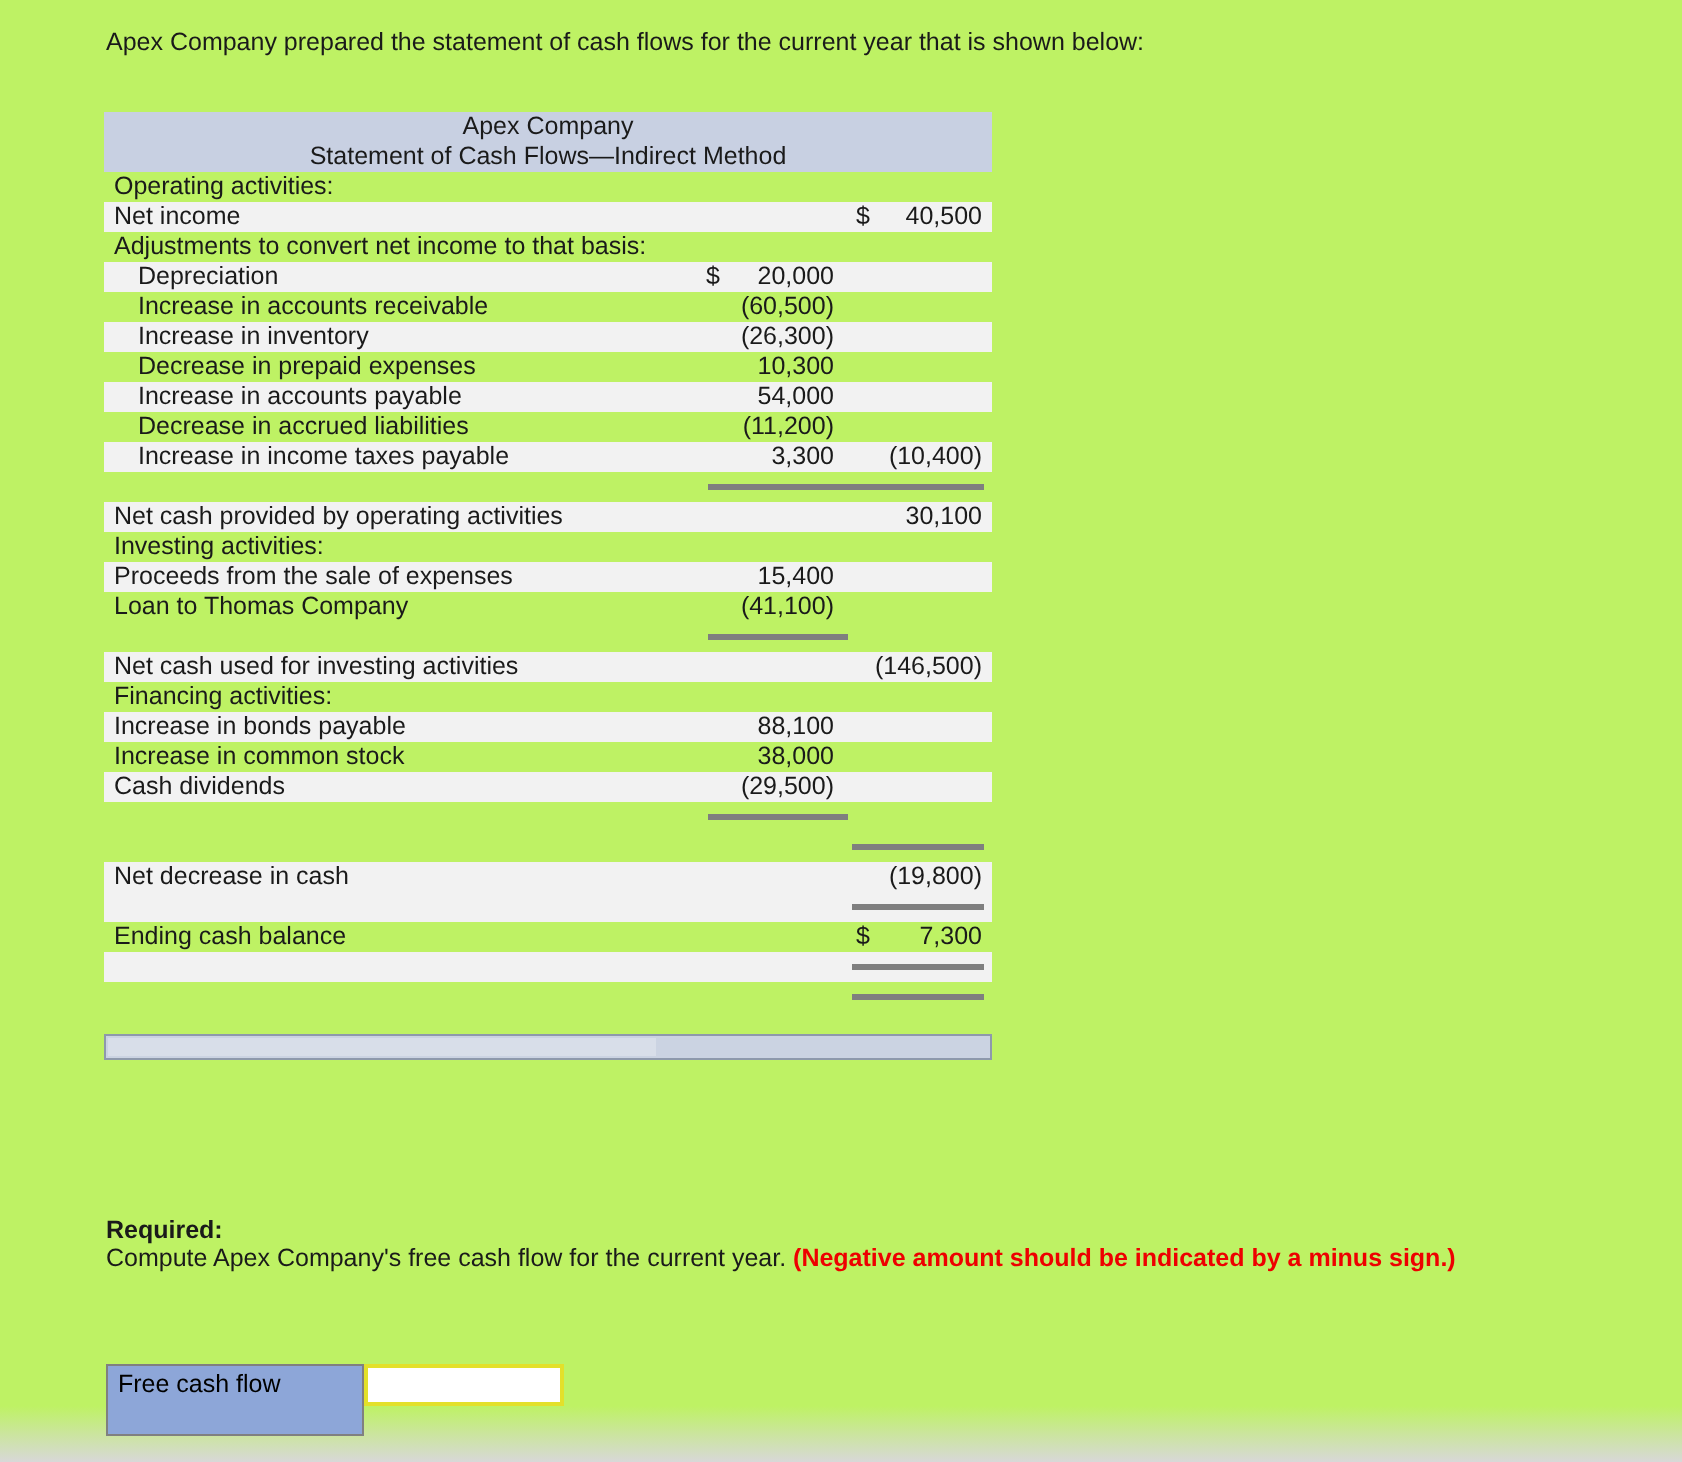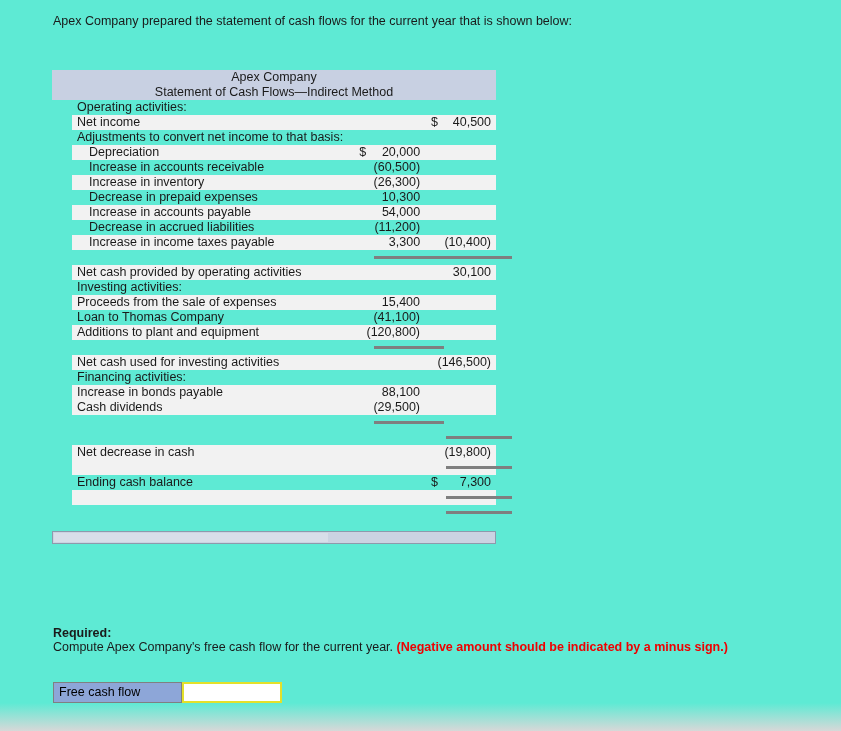--- a/index.html
+++ b/index.html
@@ -1,48 +1,48 @@
 <!DOCTYPE html>
 <html style="--header-bg: #c8d0e2; --stripe: #f2f2f2; --rule: #7f7f7f; --sb-track: #cbd3e2; --sb-border: #8e99ac; --sb-thumb: #d8dee9; --answer-label-bg: #8da6d8; --answer-border: #808080; --input-border: #e3e02a; --required-red: #ee0000;"><head>
 <meta charset="utf-8">
 <style>
   html,body { margin:0; padding:0; background:#ffffff; }
   .page {
     position:relative; width:841px; height:731px; overflow:hidden;
-    font-family:"Liberation Sans","DejaVu Sans",sans-serif; color:#1a1a1a; background:#5eead4;
+    font-family:"Liberation Sans","DejaVu Sans",sans-serif; color:#1a1a1a; background:#bef264;
   }
   .intro { position:absolute; left:53px; top:14px; font-size:12.5px; line-height:15px; white-space:nowrap; }
 
-  .stmt { position:absolute; left:52px; top:70px; width:444px; }
+  .stmt { position:absolute; left:52px; top:56px; width:444px; }
   .stmt-header { background:var(--header-bg); text-align:center; font-size:12.5px; line-height:15px; }
 
-  .trow { position:relative; height:15px; display:flex; font-size:12.5px; line-height:15px;margin-left:20px; }
+  .trow { position:relative; height:15px; display:flex; font-size:12.5px; line-height:15px; }
   .trow.stripe { background:var(--stripe);justify-content:flex-end; }
   .c-label { width:296px; padding-left:5px; box-sizing:border-box; white-space:nowrap; overflow:hidden; }
   .c-label.ind { padding-left:17px; }
   .c-amt { display:flex; box-sizing:border-box; white-space:nowrap; }
   .c-mid { width:76px; padding-left:5px; padding-right:7px; }
   .c-right { width:72px; padding-left:4px; padding-right:5px; }
   .c-amt .val { margin-left:auto; }
   .rule-line { position:absolute; top:6px; height:3px; background:var(--rule); }
   .rule-mid { left:302px; width:70px; }
   .rule-right { left:374px; width:66px; }
   .rule-midright { left:302px; width:138px; }
 
   .hscroll { position:relative; margin-top:11px; height:13px; box-sizing:border-box;
     background:var(--sb-track); border:1px solid var(--sb-border); }
   .hthumb { position:absolute; left:1px; top:1px; bottom:1px; width:62%;
     background:var(--sb-thumb); }
 
   .required { position:absolute; left:53px; top:608px; width:748px; font-size:12.5px; line-height:14px; }
-  .req-h { font-weight:bold;margin-top:18px; }
+  .req-h { font-weight:bold; }
   .red { color:var(--required-red); font-weight:bold; }
 
   .answer-row { position:absolute; left:53px; top:682px; display:flex; z-index:2; }
-  .answer-label { width:129px; height:21px; box-sizing:border-box; background:var(--answer-label-bg);
+  .answer-label { width:129px; height:36px; box-sizing:border-box; background:var(--answer-label-bg);
     border:1px solid var(--answer-border); font-size:12.5px; line-height:19px; padding-left:5px; color:#000; }
   .answer-input { width:100px; height:21px; box-sizing:border-box; border:2px solid var(--input-border);
     background:#ffffff; outline:none; padding:0 3px; font-size:12.5px; margin:0; border-radius:0; }
 
   .bottom-fade { position:absolute; left:0; top:703px; width:841px; height:28px; z-index:1;
     background:linear-gradient(to bottom, rgba(255,255,255,0), #d8d8d8); }
 </style>
 </head>
 <body>
 
@@ -206,31 +206,20 @@
           <div class="c-label">Loan to Thomas Company</div>
           <div class="c-amt c-mid">
             <span class="dollar"></span>
             <span class="val">(41,100)</span>
           </div>
           <div class="c-amt c-right">
             <span class="dollar"></span>
             <span class="val"></span>
           </div>
         </div>
-        <div class="trow stripe">
-          <div class="c-label">Additions to plant and equipment</div>
-          <div class="c-amt c-mid">
-            <span class="dollar"></span>
-            <span class="val">(120,800)</span>
-          </div>
-          <div class="c-amt c-right">
-            <span class="dollar"></span>
-            <span class="val"></span>
-          </div>
-        </div>
         <div class="trow">
           <div class="rule-line rule-mid"></div>
         </div>
         <div class="trow stripe">
           <div class="c-label">Net cash used for investing activities</div>
           <div class="c-amt c-mid">
             <span class="dollar"></span>
             <span class="val"></span>
           </div>
           <div class="c-amt c-right">
@@ -247,20 +236,31 @@
           <div class="c-amt c-right">
             <span class="dollar"></span>
             <span class="val"></span>
           </div>
         </div>
         <div class="trow stripe">
           <div class="c-label">Increase in bonds payable</div>
           <div class="c-amt c-mid">
             <span class="dollar"></span>
             <span class="val">88,100</span>
+          </div>
+          <div class="c-amt c-right">
+            <span class="dollar"></span>
+            <span class="val"></span>
+          </div>
+        </div>
+        <div class="trow">
+          <div class="c-label">Increase in common stock</div>
+          <div class="c-amt c-mid">
+            <span class="dollar"></span>
+            <span class="val">38,000</span>
           </div>
           <div class="c-amt c-right">
             <span class="dollar"></span>
             <span class="val"></span>
           </div>
         </div>
         <div class="trow stripe">
           <div class="c-label">Cash dividends</div>
           <div class="c-amt c-mid">
             <span class="dollar"></span>

